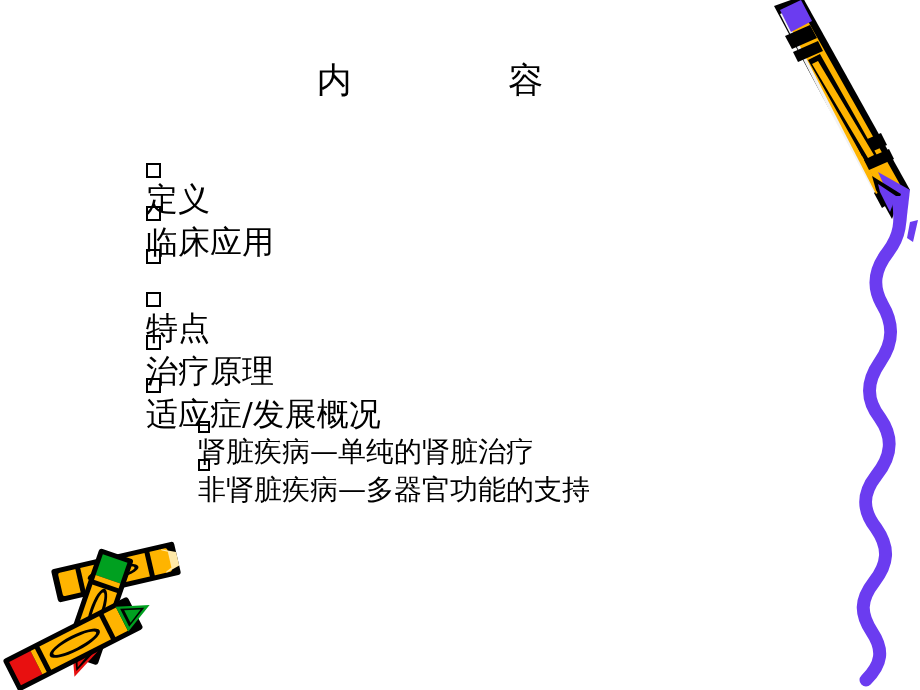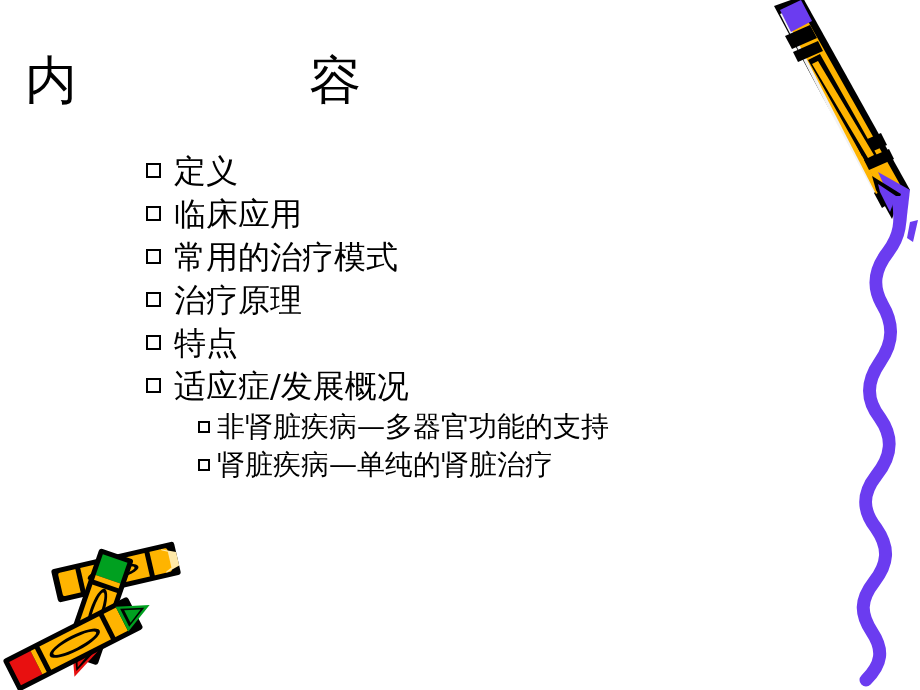--- a/index.html
+++ b/index.html
@@ -20,42 +20,44 @@
     background: #ffffff;
     overflow: hidden;
   }
 
   
   #slide-title {
     position: absolute;
     left: 0;
     top: 52px;
     width: 860px;
-    font-family: "DejaVu Serif", "Liberation Serif", serif;
-    font-size: 52px;
+    text-align: center;
+    font-family: "DejaVu Serif", "Liberation Serif", serif;
+    font-size: 35px;
     line-height: 56px;
     color: #000000;
     letter-spacing: 0.48em;
     text-indent: 0.48em;
     white-space: pre;
     font-weight: 400;
   }
 
   
   #content-list {
     position: absolute;
     left: 146px;
     top: 150px;
     width: 660px;
   }
   .bullet-row {
     display: flex;
     align-items: flex-start;
     margin: 0;
     padding: 0;
+    flex-direction: column;
   }
   .lvl1 {
     height: 43px;
   }
   .lvl1 .marker {
     flex: 0 0 auto;
     width: 15px;
     height: 15px;
     border: 2px solid #000000;
     background: transparent;
@@ -135,46 +137,45 @@
       <span class="bullet-text">定义</span>
     </div>
 
     <div class="bullet-row lvl1">
       <span class="marker"></span>
       <span class="bullet-text">临床应用</span>
     </div>
 
     <div class="bullet-row lvl1">
       <span class="marker"></span>
-      <span class="bullet-text">常用的治疗模式</span>
+    </div>
+
+    <div class="bullet-row lvl1">
+      <span class="marker"></span>
+      <span class="bullet-text">特点</span>
     </div>
 
     <div class="bullet-row lvl1">
       <span class="marker"></span>
       <span class="bullet-text">治疗原理</span>
-    </div>
-
-    <div class="bullet-row lvl1">
-      <span class="marker"></span>
-      <span class="bullet-text">特点</span>
     </div>
 
     <div class="bullet-row lvl1">
       <span class="marker"></span>
       <span class="bullet-text">适应症/发展概况</span>
     </div>
 
     <div class="sub-list">
       <div class="bullet-row lvl2">
         <span class="marker"></span>
-        <span class="bullet-text">非肾脏疾病—多器官功能的支持</span>
+        <span class="bullet-text">肾脏疾病—单纯的肾脏治疗</span>
       </div>
       <div class="bullet-row lvl2">
         <span class="marker"></span>
-        <span class="bullet-text">肾脏疾病—单纯的肾脏治疗</span>
+        <span class="bullet-text">非肾脏疾病—多器官功能的支持</span>
       </div>
     </div>
 
   </div>
 
   <svg class="art" id="crayon-top-right" viewBox="0 0 170 250">
 
     <g>
 
       <polygon points="14,12 42,2 150,196 122,214" fill="#000000"></polygon>

